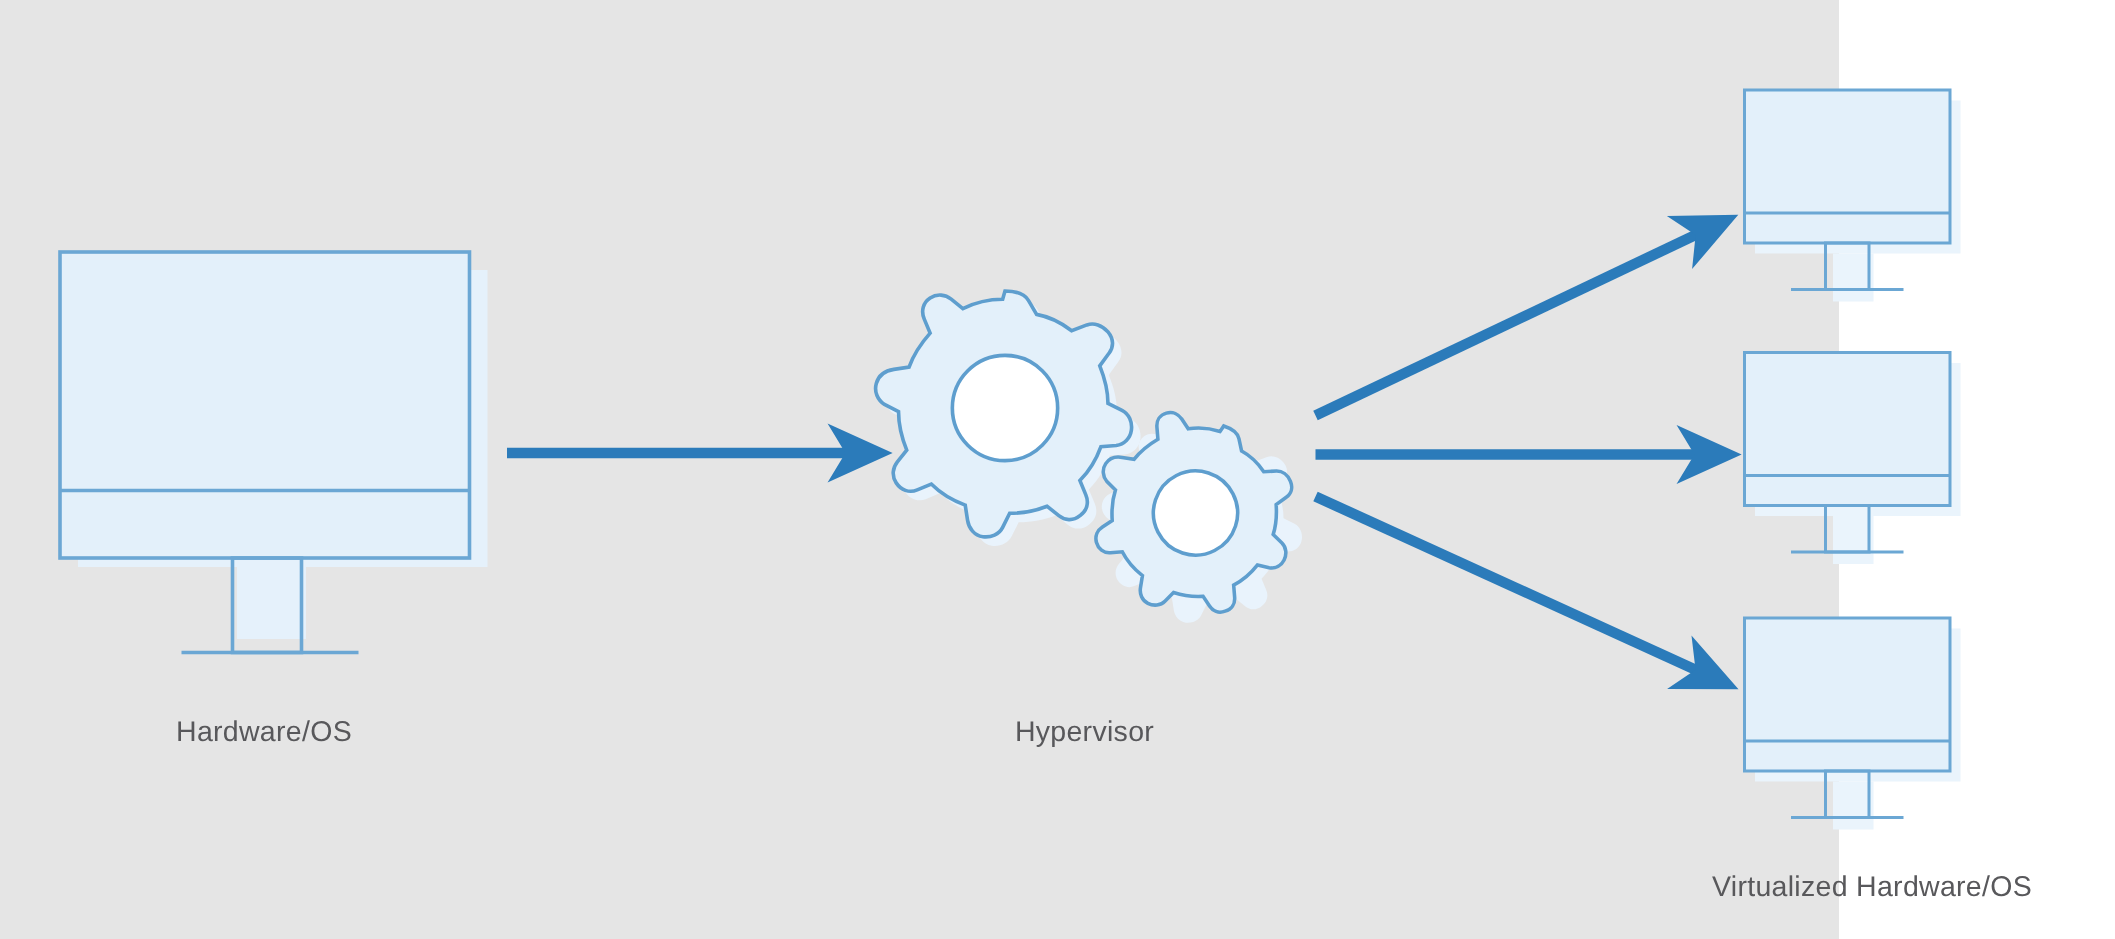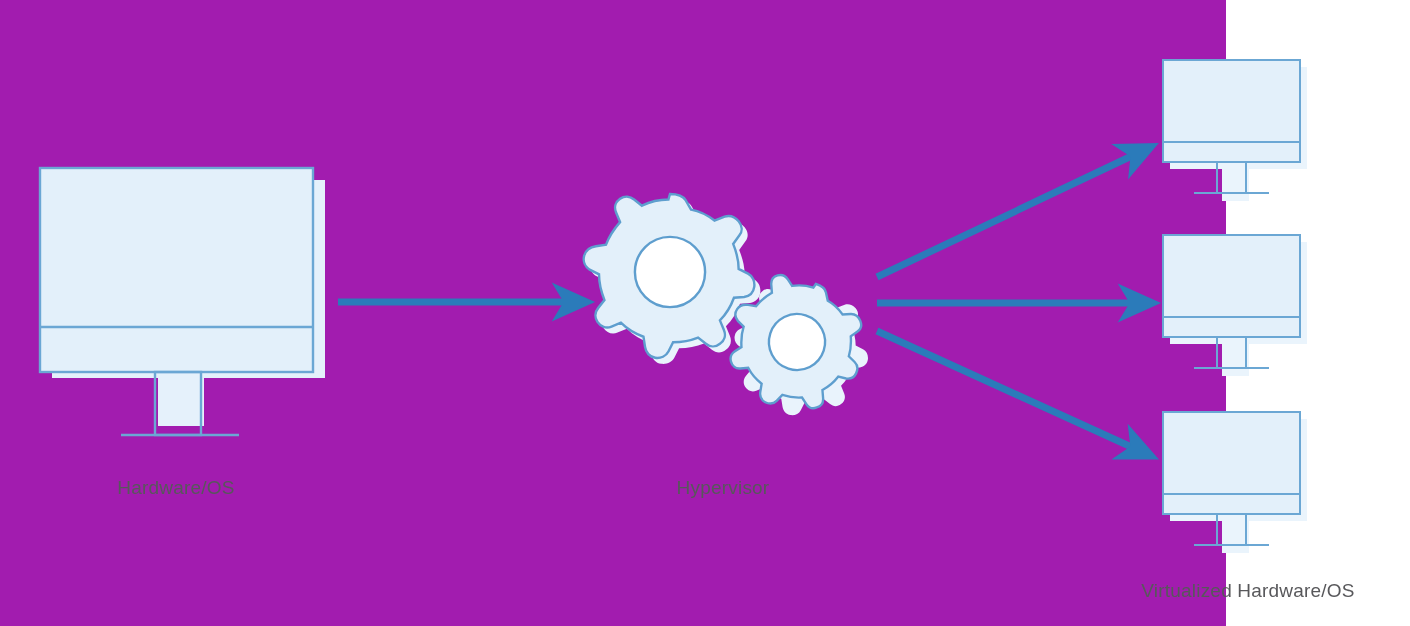--- a/index.html
+++ b/index.html
@@ -11,21 +11,21 @@
   body {
     width: 1410px;
     height: 626px;
     font-family: "Liberation Sans", sans-serif;
     overflow: hidden;
   }
   #diagram-root {
     position: relative;
     width: 1226px;
     height: 626px;
-    background: #a21caf;
+    background: #e5e5e5;
   }
   #diagram-svg {
     display: block;
     width: 1410px;
     height: 626px;
   }
   .caption-text {
     font-family: "Liberation Sans", sans-serif;
     font-size: 19px;
     fill: #58585b;

